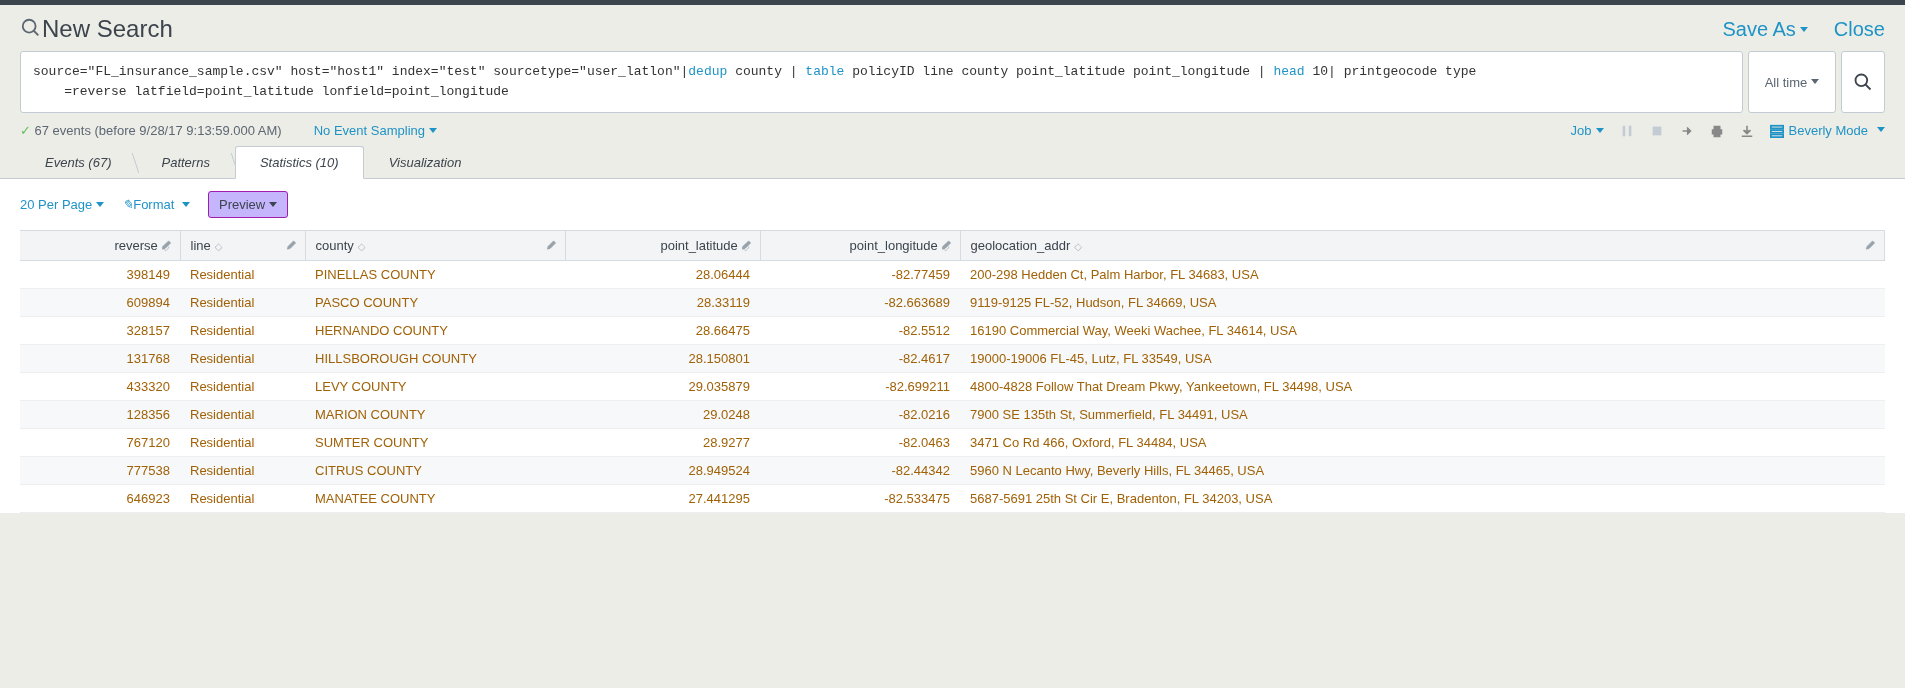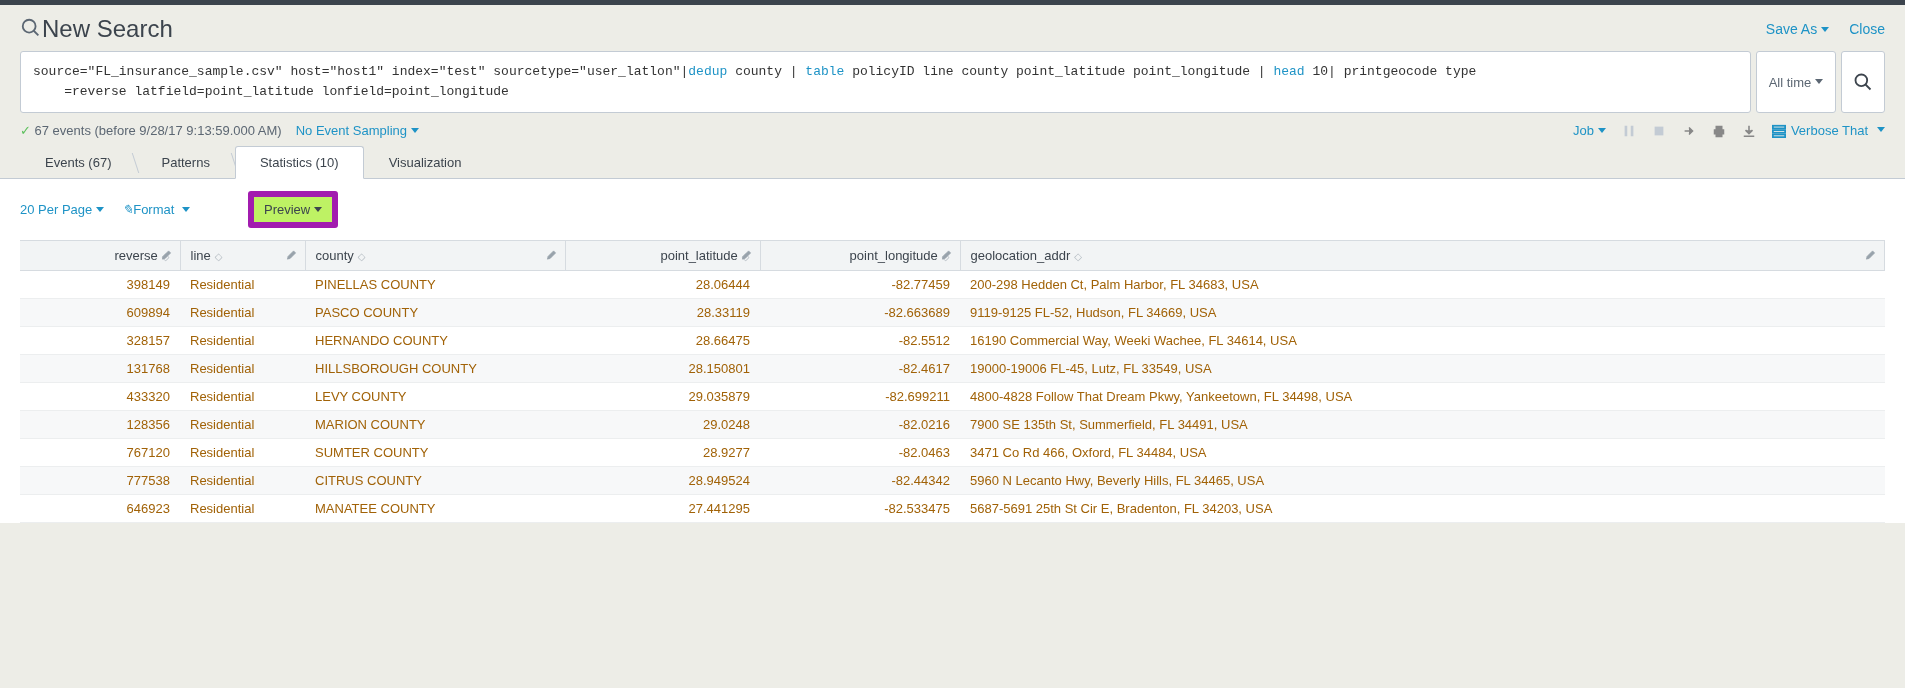--- a/index.html
+++ b/index.html
@@ -25,23 +25,23 @@
     align-items: center;
   }
   .title-wrap svg { width: 22px; height: 22px; stroke: #5c6773; fill: none; stroke-width: 2; }
   .page-title {
     font-size: 24px;
     font-weight: 300;
     color: #3c444d;
   }
   .header-actions {
     display: flex;
-    gap: 20px;
+    gap: 26px;
     color: #1e93c6;
-    font-size: 14px;
+    font-size: 20px;
   }
   .header-actions span { cursor: pointer; }
   .caret-down::after {
     content: "";
     display: inline-block;
     margin-left: 4px;
     border-left: 4px solid transparent;
     border-right: 4px solid transparent;
     border-top: 5px solid currentColor;
     vertical-align: middle;
@@ -60,21 +60,21 @@
     border-radius: 3px;
     padding: 10px 12px;
     font-family: Consolas, "Courier New", monospace;
     font-size: 13px;
     line-height: 1.55;
     color: #333;
     min-height: 56px;
   }
   .searchbox .cmd { color: #1e93c6; }
   .time-picker {
-    width: 80px;
+    width: 88px;
     background: #fff;
     border: 1px solid #c3cbd4;
     border-radius: 3px;
     display: flex;
     align-items: center;
     justify-content: center;
     color: #5c6773;
     cursor: pointer;
     font-size: 13px;
   }
@@ -94,41 +94,42 @@
     display: flex;
     align-items: center;
     justify-content: space-between;
     padding: 10px 0 8px 0;
     color: #5c6773;
     font-size: 13px;
   }
   .status-left {
     display: flex;
     align-items: center;
-    gap: 14px;
+    gap: 32px;
   }
   .check { color: #5cc05c; }
   .link { color: #1e93c6; cursor: pointer; }
   .status-right {
     display: flex;
     align-items: center;
     gap: 16px;
   }
   .icon-btn { color: #888; cursor: pointer; display:inline-flex; align-items:center; }
   .icon-btn.disabled { color: #c3cbd4; cursor: default; }
   .icon-btn svg { width:14px; height:14px; stroke: currentColor; fill: currentColor; }
   .verbose { color: #1e93c6; display:flex; align-items:center; gap:5px; cursor:pointer; }
   .verbose svg { width:14px; height:14px; stroke:#1e93c6; fill:none; stroke-width:2; }
 
   .tabs {
     margin: 0 -20px;
     padding: 0 20px;
     border-bottom: 1px solid #c3cbd4;
     display: flex;
     background: #edede7;
+    font-style: italic;
   }
   .tab {
     position: relative;
     padding: 8px 24px;
     color: #3c444d;
     border-top: 1px solid transparent;
     border-left: 1px solid transparent;
     border-right: 1px solid transparent;
     cursor: pointer;
     font-size: 13px;
@@ -154,27 +155,26 @@
     margin: 0 -20px;
     padding: 12px 20px 0 20px;
   }
   .toolbar {
     display: flex;
     align-items: center;
     gap: 18px;
     padding-bottom: 12px;
   }
   .toolbar .preview-btn {
-    background: #bef264;
-    border: 6px solid #a21caf;
+    background: #c4b5fd;
+    border: 1px solid #a21caf;
     border-radius: 3px;
     padding: 5px 10px;
     color: #3c444d;
     cursor: pointer;
-    margin-left: 40px;
   }
 
   table.results {
     width: 100%;
     border-collapse: collapse;
     table-layout: fixed;
   }
   table.results th {
     background: #f2f4f5;
     border-top: 1px solid #d6dbe0;
@@ -285,21 +285,21 @@
         <svg viewBox="0 0 16 16" fill="none" stroke-width="1.8">
             <path d="M8 2v9M4 7l4 4 4-4M2 14h12"></path>
           </svg>
       </span>
       <span class="verbose caret-down">
         <svg viewBox="0 0 16 16">
             <rect x="1" y="2" width="14" height="3"></rect>
             <rect x="1" y="7" width="14" height="3"></rect>
             <rect x="1" y="12" width="14" height="3"></rect>
           </svg>
-        <span>Verbose That</span>
+        <span>Beverly Mode</span>
       </span>
     </div>
   </div>
 
   <div class="tabs">
     <div class="tab skew-sep">Events (67)</div>
     <div class="tab skew-sep">Patterns</div>
     <div class="tab active">Statistics (10)</div>
     <div class="tab">Visualization</div>
   </div>

